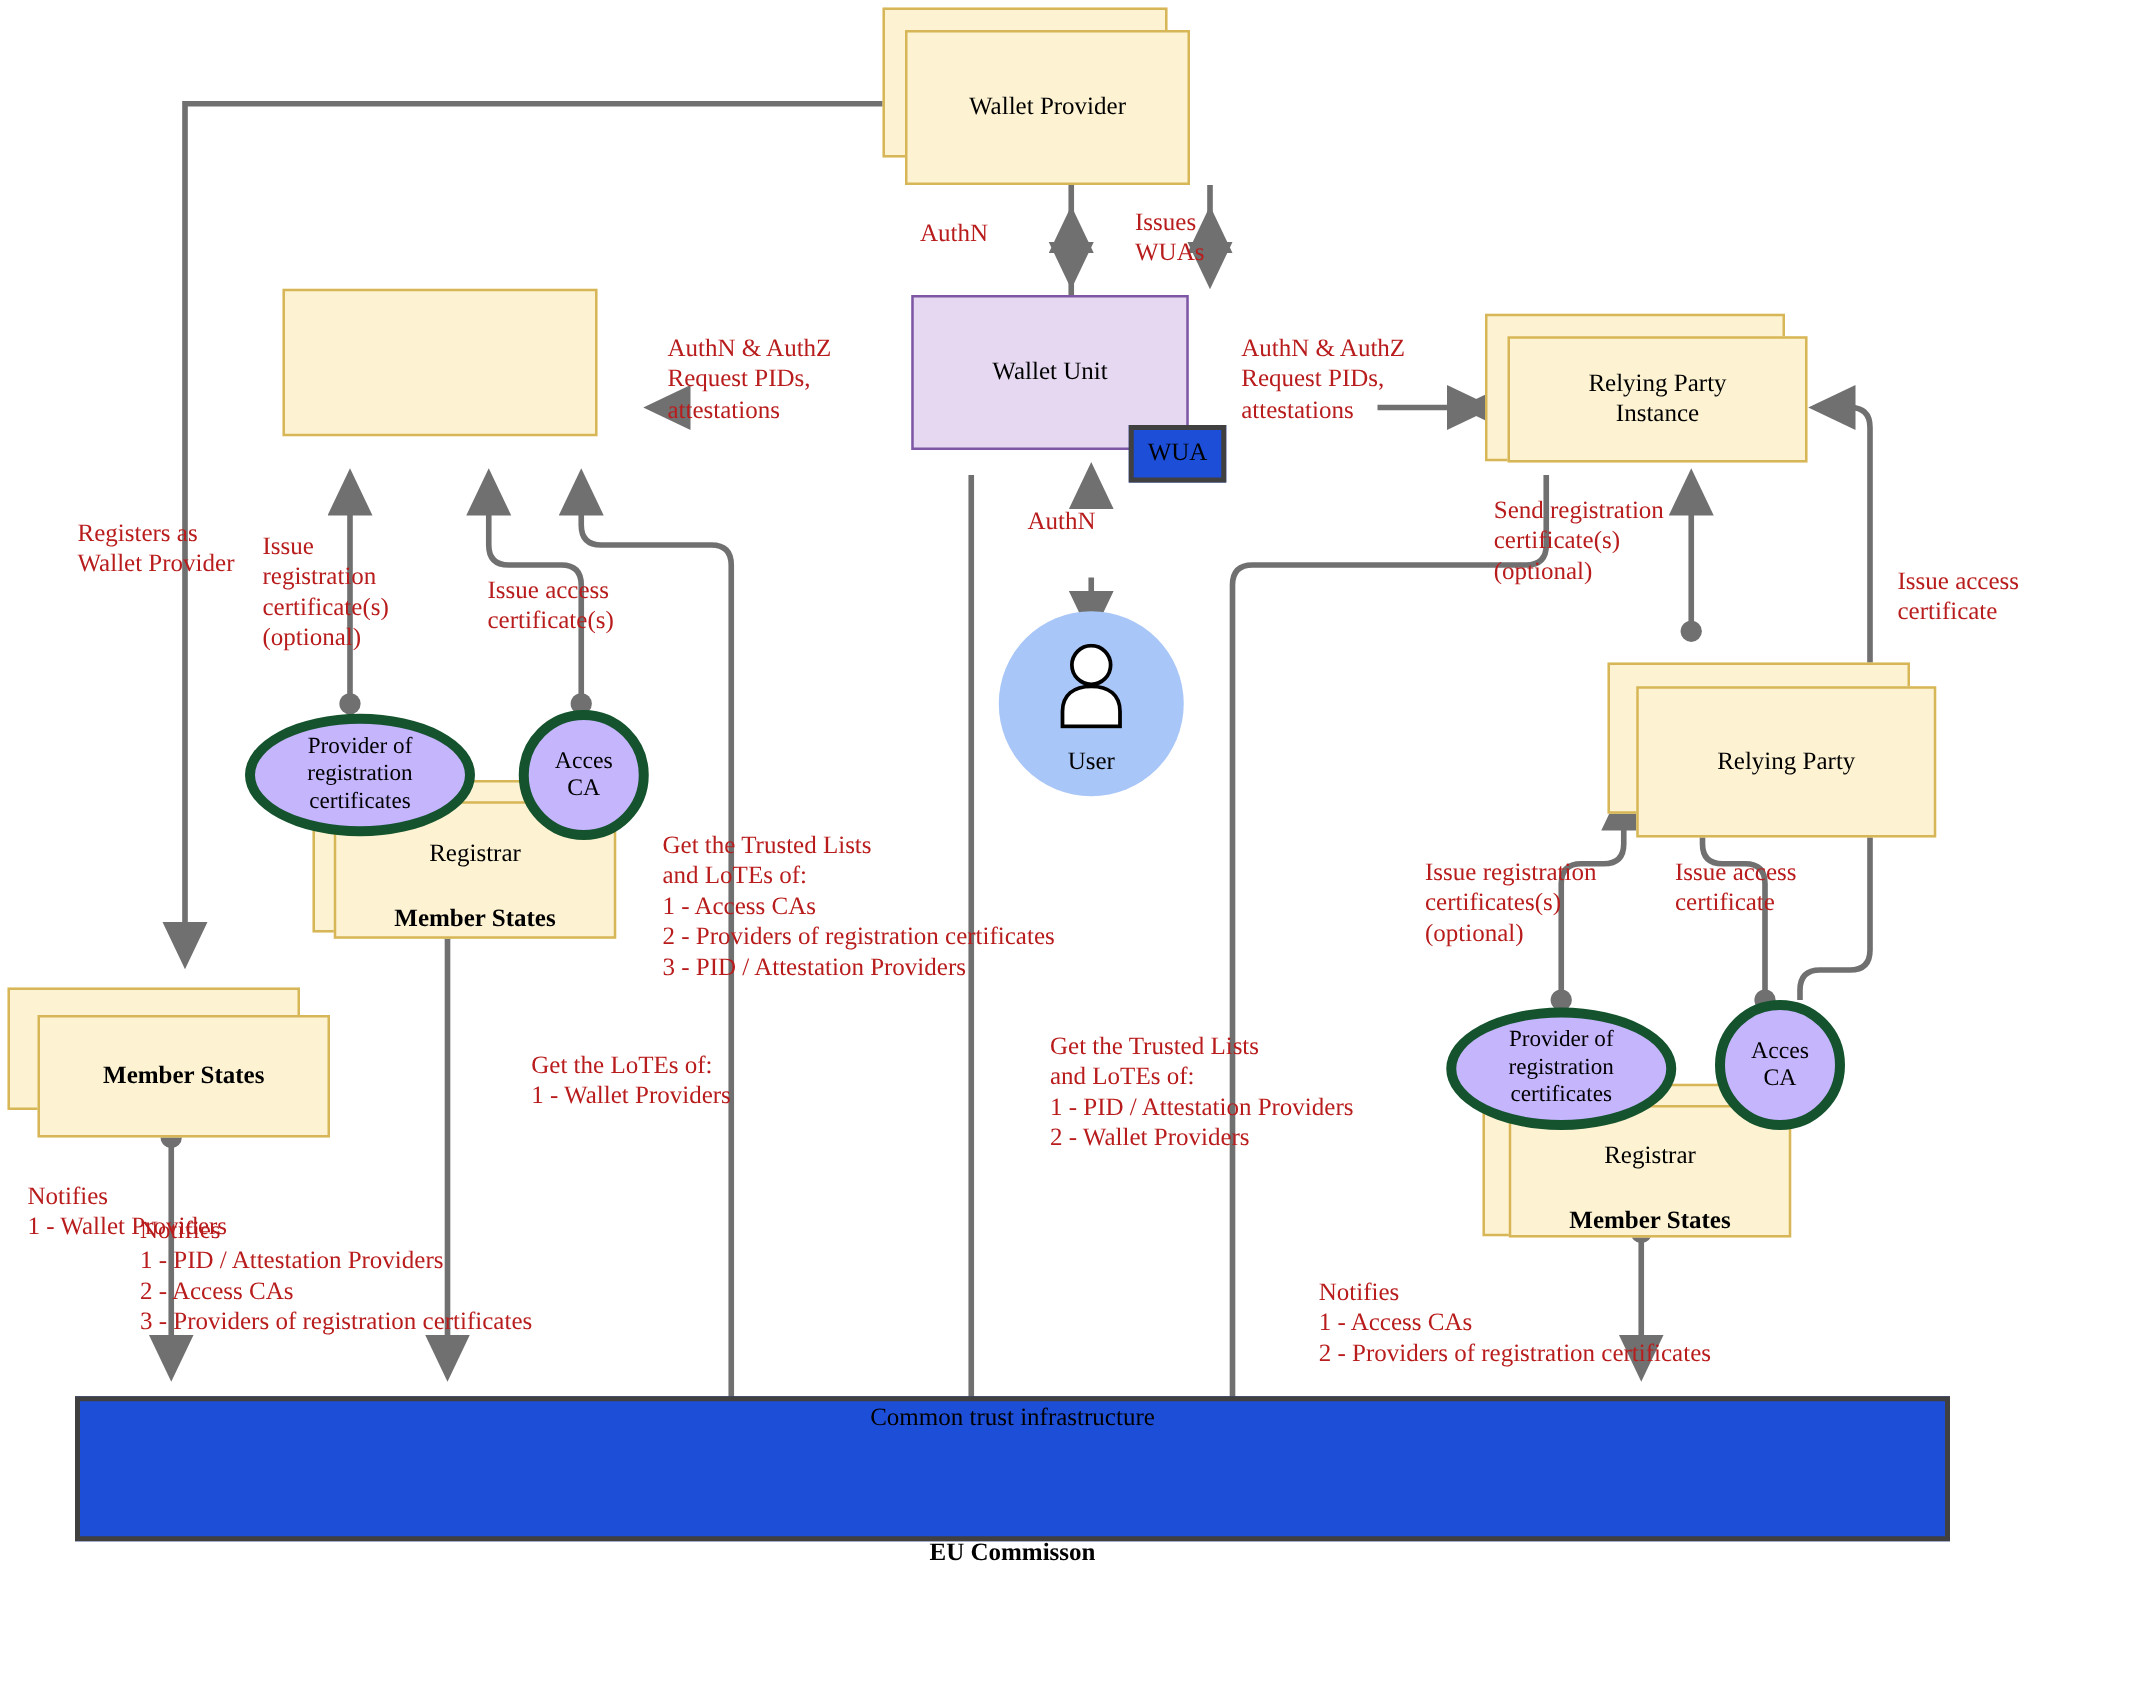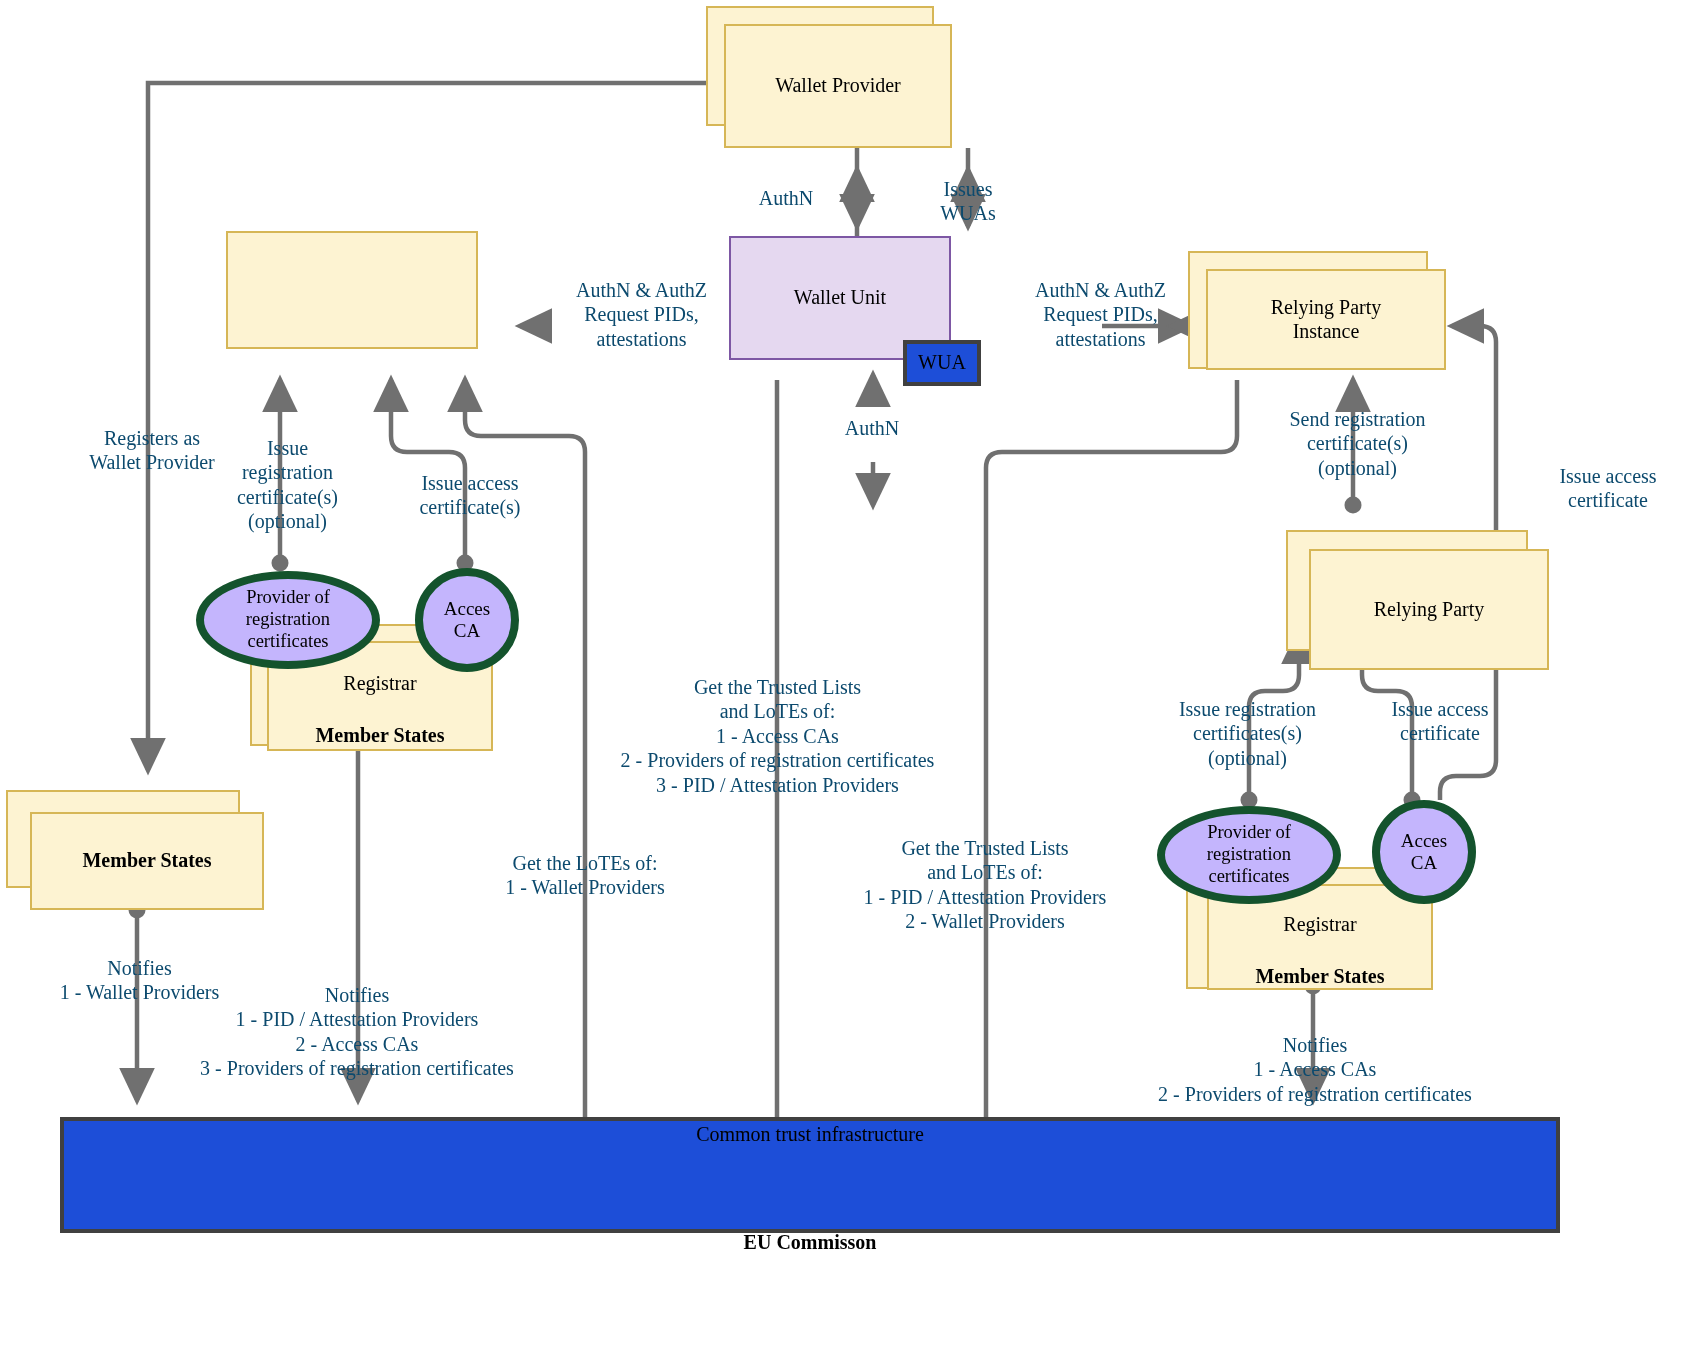--- a/index.html
+++ b/index.html
@@ -57,25 +57,23 @@
     background: #c4b5fd;
     border: 8px solid #14532d;
     border-radius: 50%;
   }
   .blue-circle {
     background: #a8c6f7;
     border-radius: 50%;
   }
   .label {
     position: absolute;
-    text-align: center;
-    color: #0c4a6e;
+    color: #b91c1c;
     line-height: 1.22;
     white-space: pre-line;
-    margin-top: 11px;
   }
   .f18 { font-size: 18.5px; }
   .f19 { font-size: 19px; }
   .f20 { font-size: 20px; }
   .bold { font-weight: bold; }
   .node-text {
     width: 100%;
     padding: 0 6px;
     box-sizing: border-box;
     white-space: pre-line;
@@ -184,20 +182,29 @@
   <div class="node red-box" style="left:903px; top:340px; width:78px; height:46px;">
     <div class="node-text f20">WUA</div>
   </div>
 
   <div class="stack-shadow" style="left:1188px; top:251px; width:240px; height:118px;"></div>
   <div class="node yellow-box" style="left:1206px; top:269px; width:240px; height:101px;">
     <div class="node-text f20">Relying Party
 Instance</div>
   </div>
 
+  <div class="blue-circle" style="position:absolute; left:799px; top:489px; width:148px; height:148px;">
+    <div class="user-figure">
+      <svg width="62" height="68" viewBox="0 0 62 68" aria-hidden="true">
+        <circle cx="31" cy="17" r="15.5" fill="#ffffff" stroke="#000000" stroke-width="3"></circle>
+        <path d="M8,66 L8,54 C8,41 17,34 31,34 C45,34 54,41 54,54 L54,66 Z" fill="#ffffff" stroke="#000000" stroke-width="3"></path>
+      </svg>
+    </div>
+    <div class="user-label">User</div>
+  </div>
 
   <div class="stack-shadow" style="left:1286px; top:530px; width:242px; height:121px;"></div>
   <div class="node yellow-box" style="left:1309px; top:549px; width:240px; height:121px;">
     <div class="node-text f20">Relying Party</div>
   </div>
 
   <div class="stack-shadow" style="left:250px; top:624px; width:226px; height:122px;"></div>
   <div class="node yellow-box" style="left:267px; top:641px; width:226px; height:110px;">
     <div class="node-text f20" style="line-height:1.3;">
       <span>Registrar</span><br>
@@ -267,21 +274,21 @@
 Wallet Provider</div>
 
   <div class="label f20" style="left:210px; top:425px; width:155px;">Issue
 registration
 certificate(s)
 (optional)</div>
 
   <div class="label f20" style="left:390px; top:460px; width:160px;">Issue access
 certificate(s)</div>
 
-  <div class="label f20" style="left:1255px; top:396px; width:205px;">Send registration
+  <div class="label f20" style="left:1195px; top:396px; width:205px;">Send registration
 certificate(s)
 (optional)</div>
 
   <div class="label f20" style="left:1518px; top:453px; width:180px;">Issue access
 certificate</div>
 
   <div class="label f20" style="left:1140px; top:686px; width:215px;">Issue registration
 certificates(s)
 (optional)</div>
 

